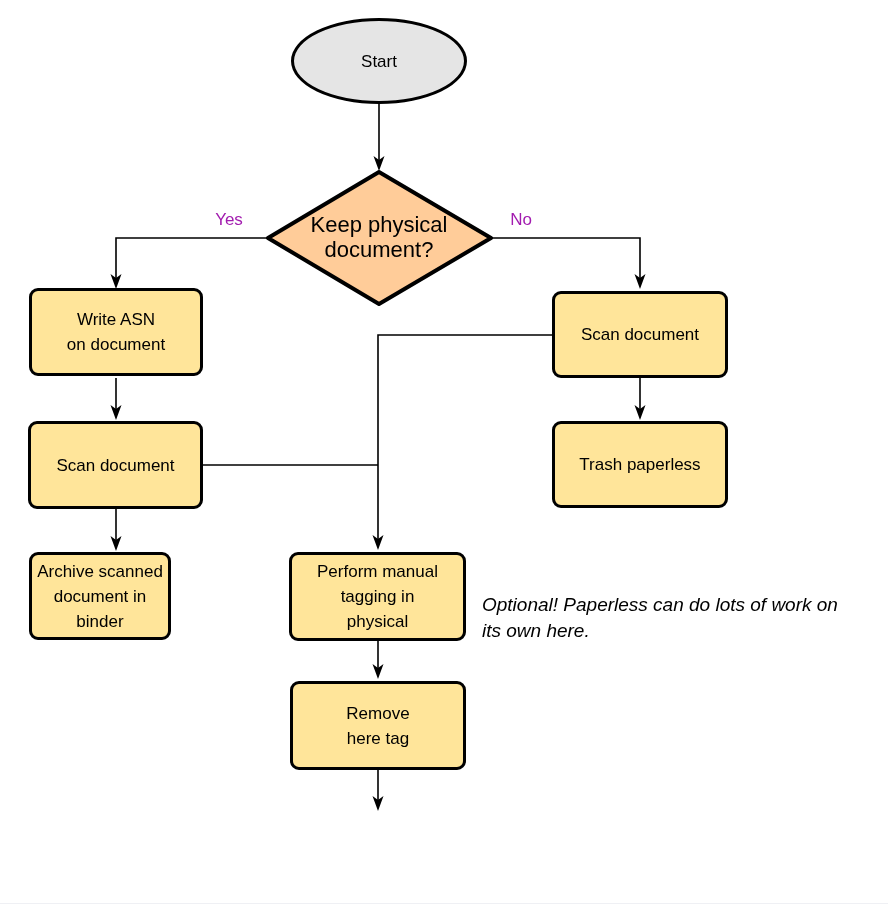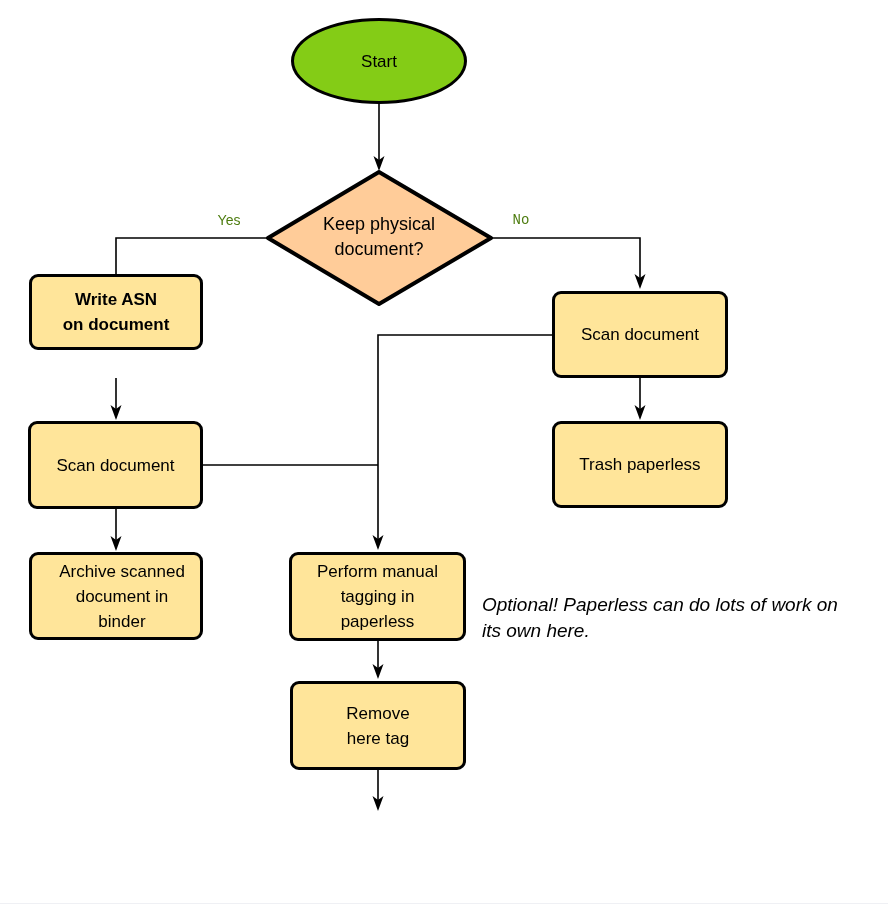--- a/index.html
+++ b/index.html
@@ -27,45 +27,45 @@
     display: flex;
     align-items: center;
     justify-content: center;
     text-align: center;
     font-size: 17px;
     line-height: 25px;
     color: #000000;
     white-space: pre-line;
   }
   .terminator {
-    background: #84cc16;
+    background: #e5e5e5;
     border: 3px solid #000000;
     border-radius: 50%;
   }
   .process {
     background: #ffe59a;
     border: 3px solid #000000;
     border-radius: 9px;
   }
   .decision-label {
     position: absolute;
     display: flex;
     align-items: center;
     justify-content: center;
     text-align: center;
-    font-size: 18px;
+    font-size: 22px;
     line-height: 25px;
     color: #000000;
     white-space: pre-line;
   }
   .edge-label {
     position: absolute;
-    font-size: 14px;
+    font-size: 17px;
     line-height: 20px;
-    color: #4d7c0f;
+    color: #a21caf;
     text-align: center;
   }
   .note {
     position: absolute;
     font-size: 19px;
     line-height: 26px;
     font-style: italic;
     color: #000000;
     white-space: pre-line;
   }
@@ -111,44 +111,44 @@
   </svg>
 
   <div class="node terminator" style="left:291px; top:18px; width:176px; height:86px;">
     <span>Start</span>
   </div>
 
   <div class="decision-label" style="left:289px; top:211px; width:180px; height:52px;">Keep physical
 document?</div>
 
   <div class="edge-label" style="left:199px; top:210px; width:60px;">Yes</div>
-  <div class="edge-label" style="left:491px; top:210px; width:60px;font-family:Liberation Mono, monospace;">No</div>
+  <div class="edge-label" style="left:491px; top:210px; width:60px;">No</div>
 
-  <div class="node process" style="left:29px; top:274px; width:174px; height:76px;font-weight:bold;">Write ASN
+  <div class="node process" style="left:29px; top:288px; width:174px; height:88px;">Write ASN
 on document</div>
 
   <div class="node process" style="left:28px; top:421px; width:175px; height:88px;">
     <span>Scan document</span>
   </div>
 
-  <div class="node process" style="left:29px; top:552px; width:174px; height:88px;padding-left:12px;">Archive scanned
+  <div class="node process" style="left:29px; top:552px; width:142px; height:88px;">Archive scanned
 document in
 binder</div>
 
   <div class="node process" style="left:552px; top:291px; width:176px; height:87px;">
     <span>Scan document</span>
   </div>
 
   <div class="node process" style="left:552px; top:421px; width:176px; height:87px;">
     <span>Trash paperless</span>
   </div>
 
   <div class="node process" style="left:289px; top:552px; width:177px; height:89px;">Perform manual
 tagging in
-paperless</div>
+physical</div>
 
   <div class="note" style="left:482px; top:592px; width:410px;">Optional! Paperless can do lots of work on
 its own here.</div>
 
   <div class="node process" style="left:290px; top:681px; width:176px; height:89px;">Remove
 here tag</div>
 
 
   <div class="bottom-divider"></div>
 

